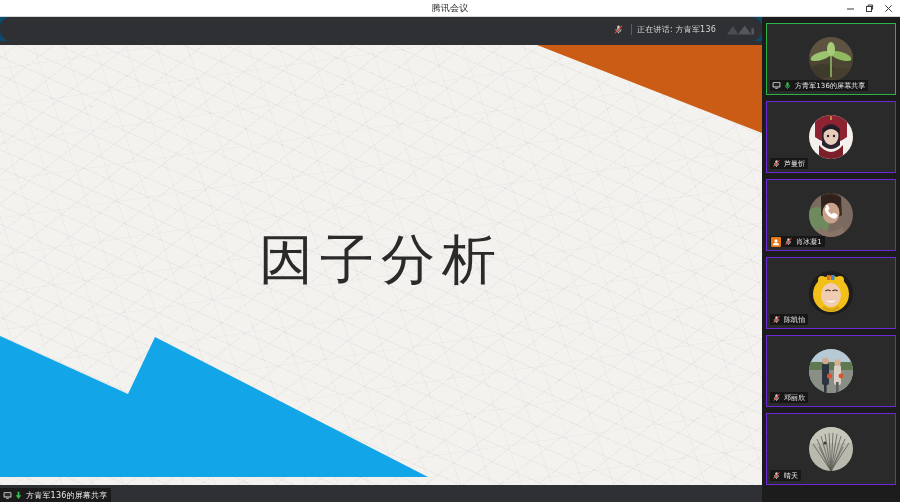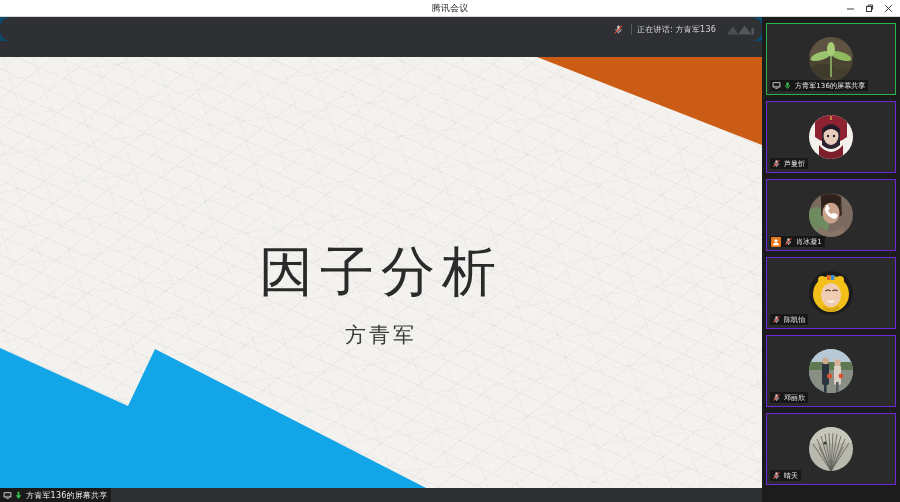--- a/index.html
+++ b/index.html
@@ -28,21 +28,21 @@
                display:flex; align-items:center; justify-content:center; }
   .vdiv{ width:1px; height:11px; background:#5a5c60; margin:0 5px 0 1px; }
   .speaking-text{ font-size:8px; color:#d6d6d6; white-space:nowrap;
                   letter-spacing:.2px; }
   .wave-icon{ width:32px; height:24px; margin-left:8px; margin-right:6px;
               display:flex; align-items:center; justify-content:center; }
 
   
   .stage{ position:absolute; left:0; top:41px; width:762px; height:447px;
           background:#2e3034; overflow:hidden; }
-  .slide{ position:absolute; left:0; top:16px; width:762px; height:440px;
+  .slide{ position:absolute; left:0; top:4px; width:762px; height:440px;
           overflow:hidden; background:#f2f0ec; }
   
   .paper{ position:absolute; inset:0;
     background-color:#f4f2ee;
     background-image:
       radial-gradient(ellipse 3px 1px at 12% 14%, rgba(140,140,150,.30), transparent 60%),
       radial-gradient(ellipse 1px 4px at 27% 33%, rgba(140,140,150,.26), transparent 60%),
       radial-gradient(ellipse 4px 1px at 45% 9%,  rgba(140,140,150,.26), transparent 60%),
       radial-gradient(ellipse 1px 3px at 63% 48%, rgba(140,140,150,.26), transparent 60%),
       radial-gradient(ellipse 3px 1px at 81% 22%, rgba(140,140,150,.26), transparent 60%),
@@ -150,21 +150,20 @@
 
       <svg class="shape-svg" width="762" height="440" viewBox="0 0 762 440">
 
         <polygon points="537,0 762,0 762,88" fill="#cb5c16"></polygon>
 
         <polygon points="0,291 128,349 155,292 428,432 0,432" fill="#12a5e8"></polygon>
       </svg>
 
       <div class="slide-text">
         <div class="slide-title">因子分析</div>
-        <div class="slide-sub">方青军</div>
       </div>
     </div>
   </div>
 
   <div class="sharebar">
     <div class="share-pill">
       <span class="ic">
         <svg width="9" height="9" viewBox="0 0 12 12">
           <rect x="0.8" y="1.5" width="10.4" height="7" rx="1" fill="#d9d9d9"></rect>
           <rect x="2" y="2.7" width="8" height="4.6" fill="#2b2b2b"></rect>

